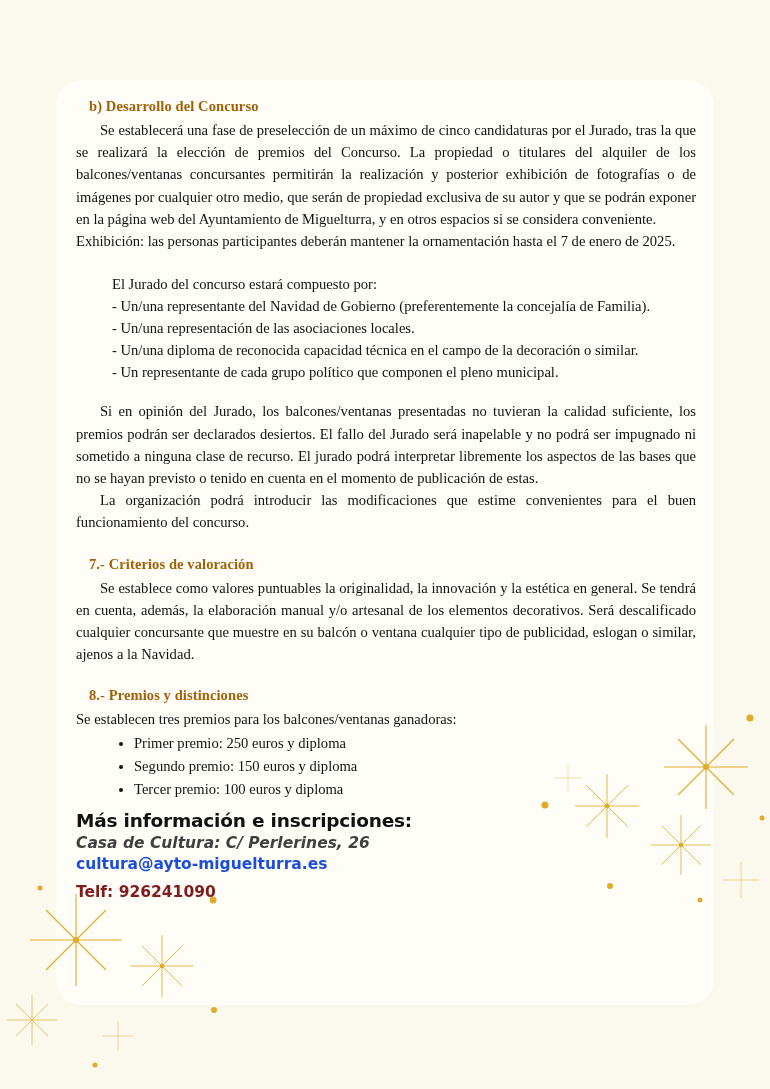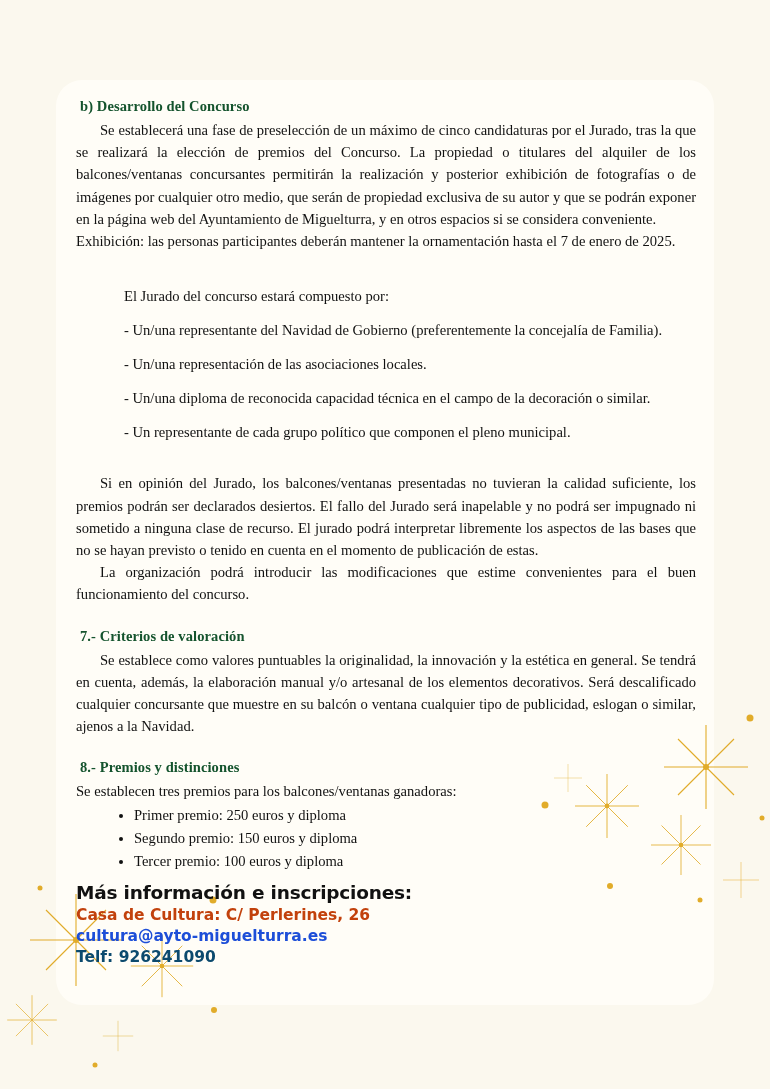--- a/index.html
+++ b/index.html
@@ -24,43 +24,43 @@
     border-radius: 26px;
   }
   .content {
     position: absolute;
     left: 76px;
     top: 98px;
     width: 620px;
   }
   h2.section {
     font-family: "Liberation Serif", serif;
-    color: #14532d;
+    color: #a16207;
     font-size: 14.5px;
     font-weight: bold;
-    margin: 0 0 4px 4px;
+    margin: 0 0 4px 13px;
     letter-spacing: 0.1px;
   }
   p.body {
     font-size: 14.6px;
     line-height: 1.52;
     margin: 0;
     text-align: justify;
     color: #111;
   }
   p.indent {
     text-indent: 24px;
   }
   .gap-md { height: 17px; }
   .gap-lg { height: 22px; }
   .sub-line {
     font-size: 14.6px;
     line-height: 1.5;
     color: #111;
-    margin: 12px;
+    margin: 0;
     padding-left: 36px;
   }
   ul.prizes {
     margin: 2px 0 0 0;
     padding-left: 58px;
     font-size: 14.6px;
     line-height: 1.55;
     color: #111;
   }
   ul.prizes li { margin: 0; }
@@ -72,36 +72,37 @@
     font-family: "DejaVu Sans", sans-serif;
     font-size: 18.5px;
     font-weight: bold;
     color: #111;
     letter-spacing: -0.2px;
   }
   .contact .c2 {
     font-family: "DejaVu Sans", sans-serif;
     font-size: 15.5px;
     font-weight: bold;
-    color: #c2410c;
+    color: #404040;
     margin-top: 3px;
+    font-style: italic;
   }
   .contact .c3 {
     font-family: "DejaVu Sans", sans-serif;
     font-size: 15.5px;
     font-weight: bold;
     color: #1d4ed8;
     margin-top: 3px;
   }
   .contact .c4 {
     font-family: "DejaVu Sans", sans-serif;
     font-size: 15.5px;
     font-weight: bold;
-    color: #0c4a6e;
-    margin-top: 3px;
+    color: #7f1d1d;
+    margin-top: 10px;
   }
   .sparkle-layer {
     position: absolute;
     left: 0; top: 0;
     width: 770px; height: 1089px;
     pointer-events: none;
   }
 </style>
 </head>
 <body>

